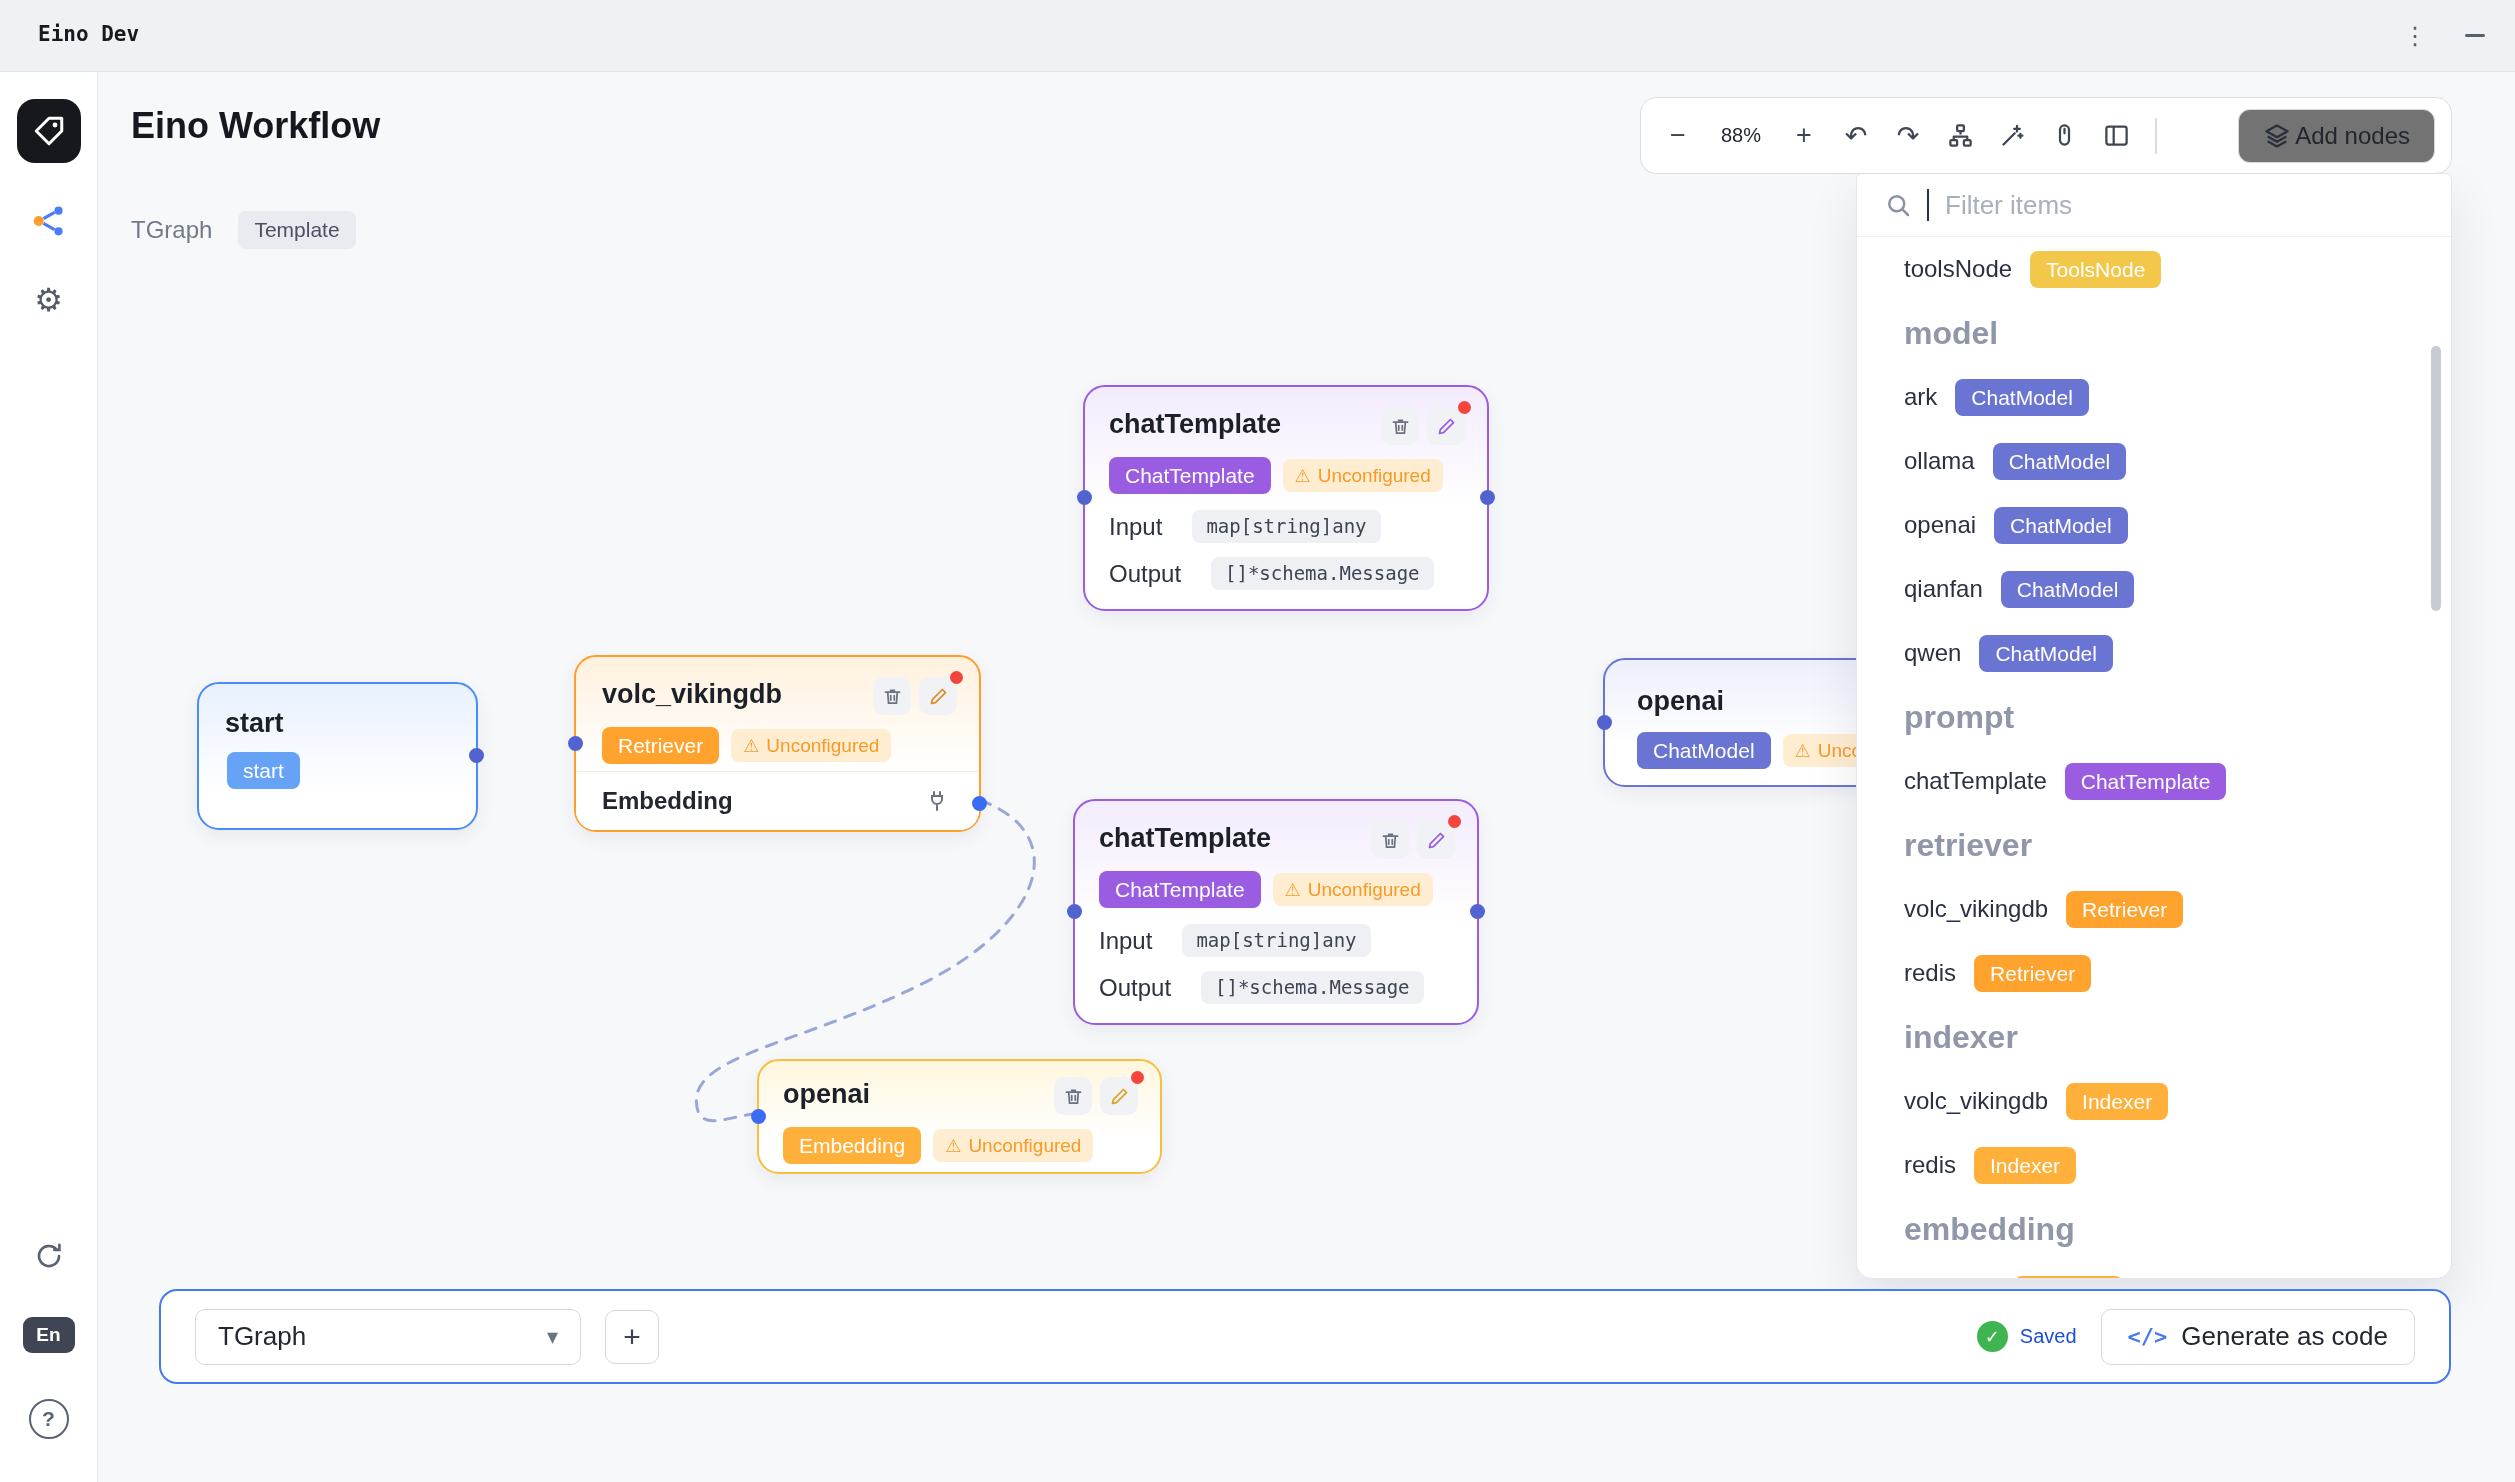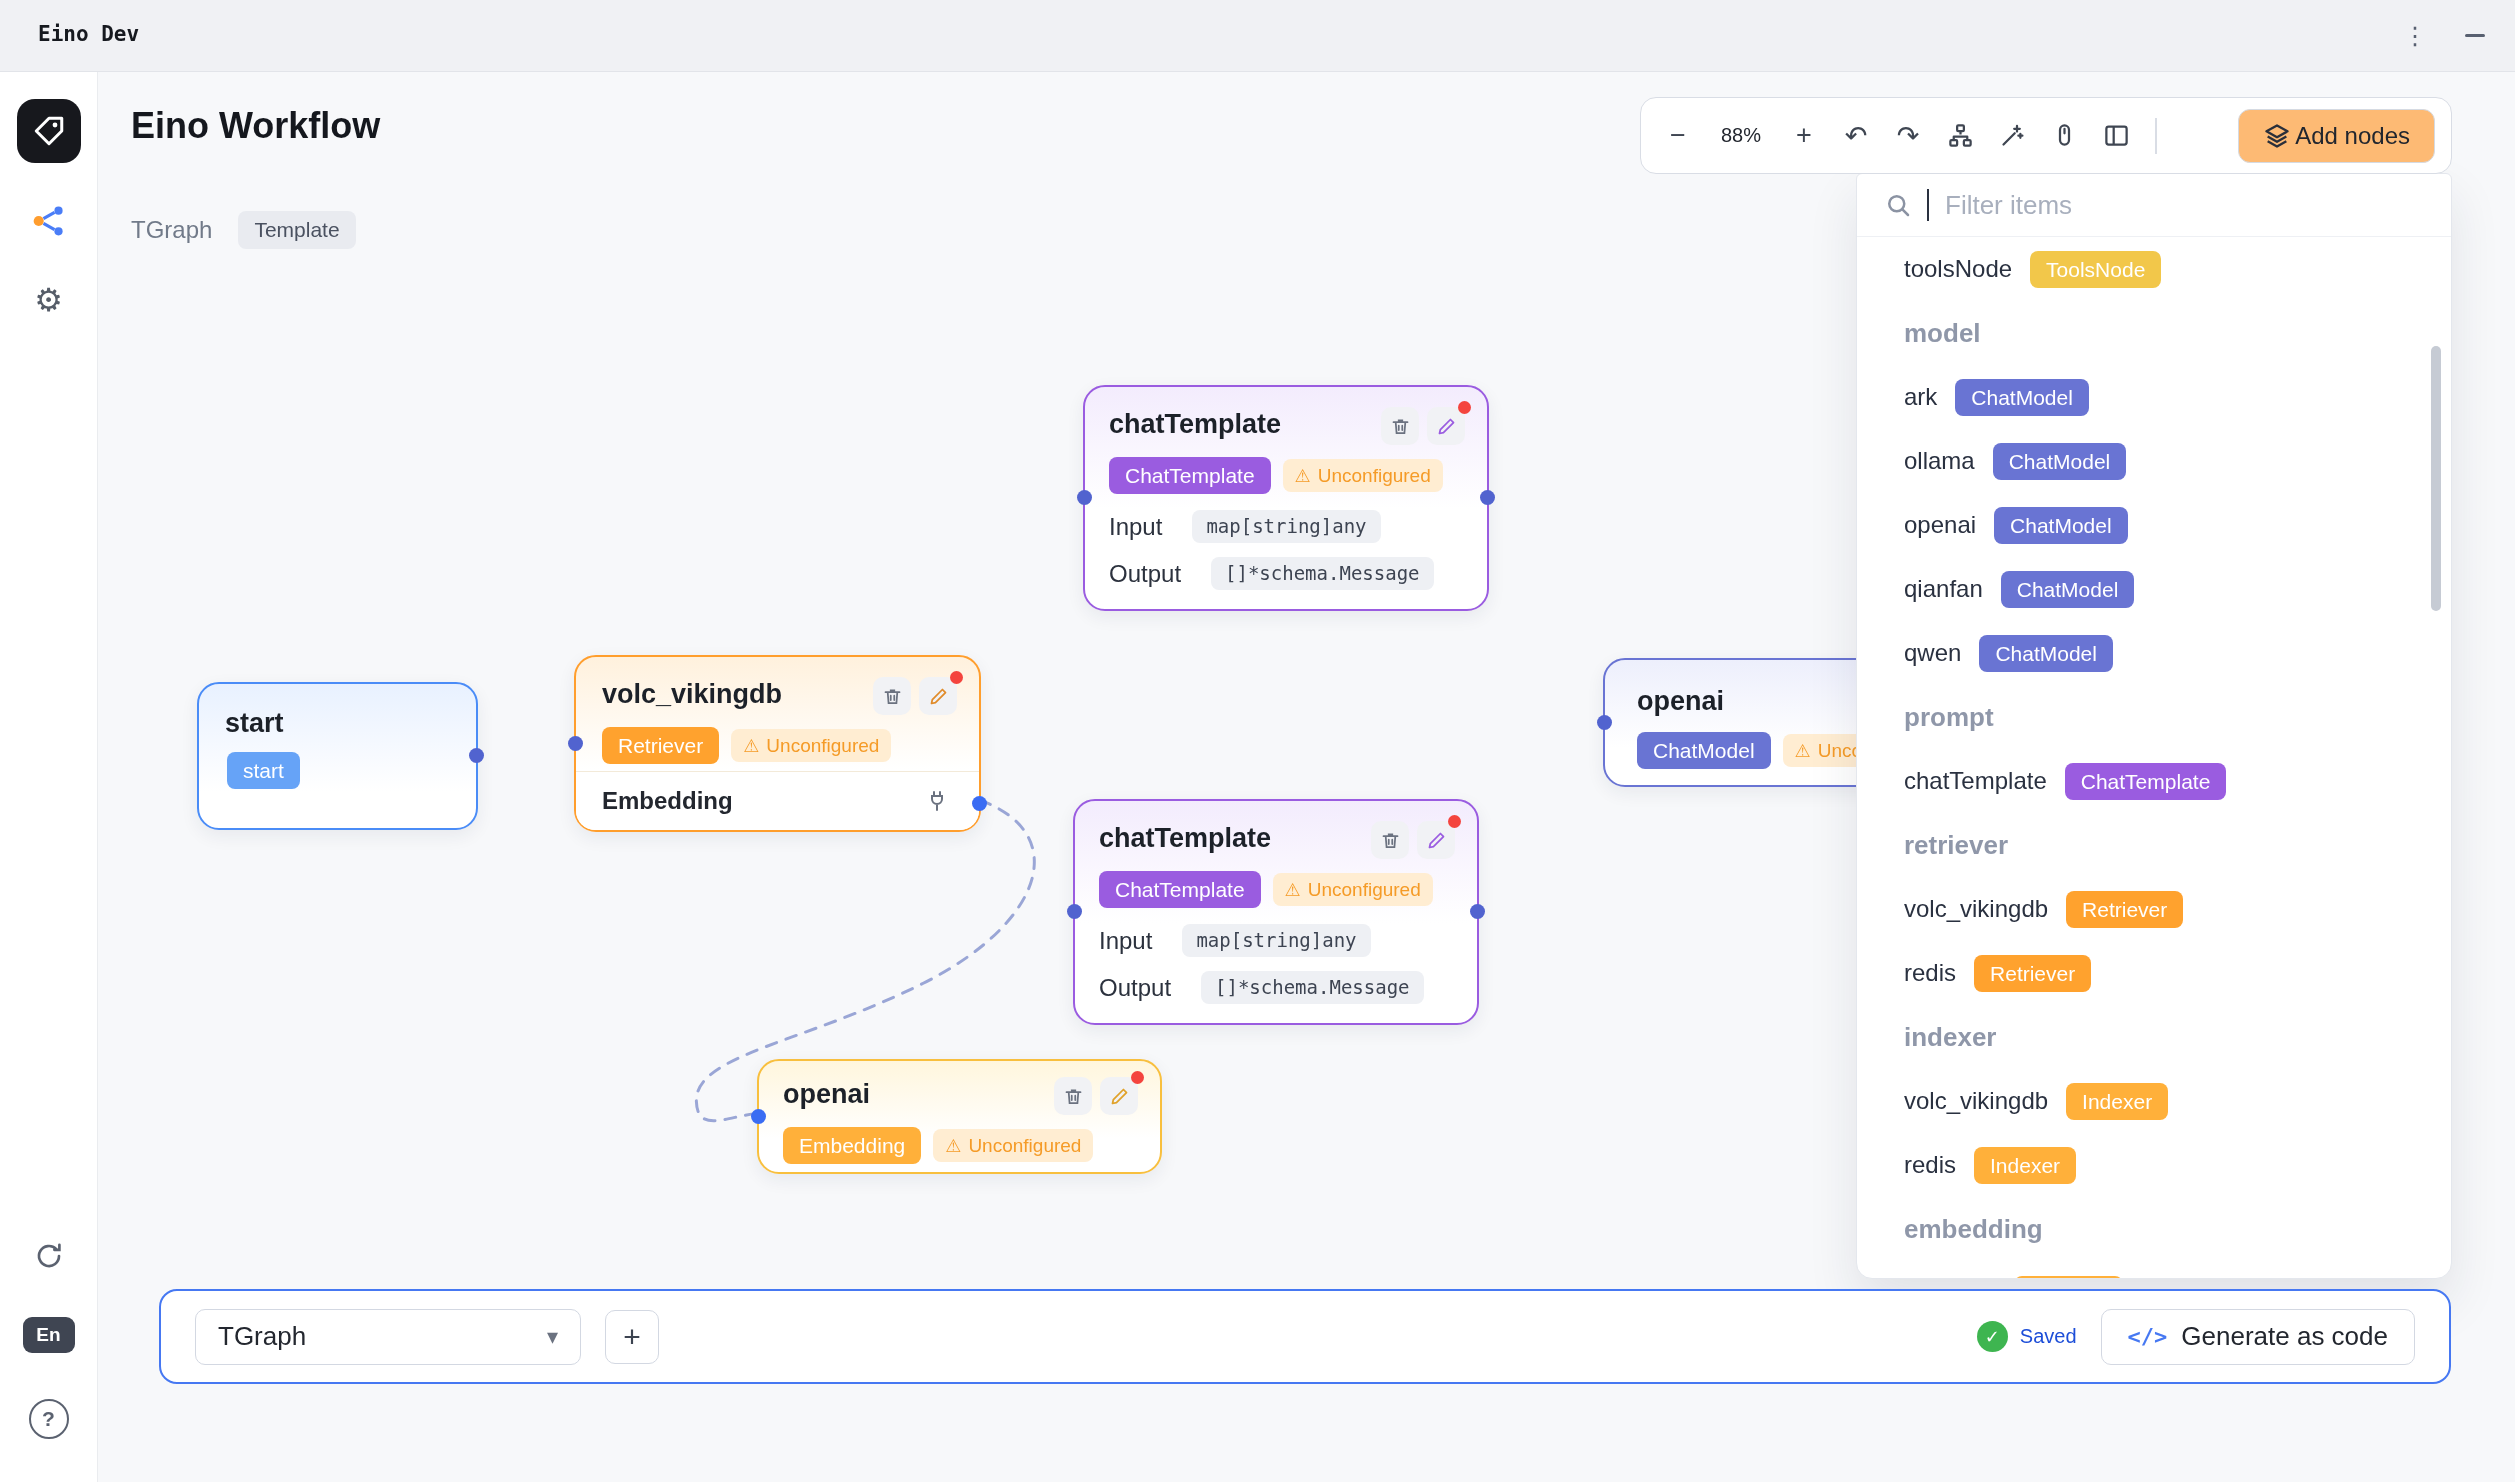--- a/index.html
+++ b/index.html
@@ -26,34 +26,34 @@
   .sub-row{position:absolute;left:131px;top:211px;display:flex;align-items:center;gap:26px;z-index:5;}
   .graph-label{font-size:24px;color:#717a89;}
   .template-badge{background:#e9ebf0;color:#4a5160;font-size:21px;padding:7px 16px;border-radius:8px;}
 
   
   .toolbar{position:absolute;left:1640px;top:97px;width:812px;height:77px;background:#fff;border:1.5px solid #d9dde5;border-radius:16px;display:flex;align-items:center;padding:0 16px;gap:10px;z-index:45;box-sizing:border-box;}
   .tb-btn{width:42px;height:44px;display:flex;align-items:center;justify-content:center;color:#3f4652;font-size:27px;border-radius:8px;cursor:default;}
   .tb-btn svg{width:27px;height:27px;}
   .zoom-label{font-size:20px;color:#23272f;min-width:64px;text-align:center;}
   .tb-divider{width:1.5px;height:36px;background:#d9dde5;margin:0 8px;}
-  .add-nodes-btn{margin-left:auto;height:52px;border:1.5px solid #d5dae2;border-radius:12px;background:#fdba74;display:flex;align-items:center;gap:4px;padding:0 24px;cursor:default;}
+  .add-nodes-btn{margin-left:auto;height:52px;border:1.5px solid #d5dae2;border-radius:12px;background:#737373;display:flex;align-items:center;gap:4px;padding:0 24px;cursor:default;}
   .add-nodes-btn svg{width:28px;height:28px;color:#2a2f3a;}
   .add-nodes-label{font-size:24px;color:#22262e;font-weight:500;}
 
   
   .panel{position:absolute;left:1856px;top:173px;width:596px;height:1106px;background:#fff;border:1px solid #e4e7ed;border-radius:6px 6px 16px 16px;box-shadow:0 24px 50px rgba(25,35,60,0.10);z-index:44;overflow:hidden;box-sizing:border-box;}
   .search-row{height:62px;display:flex;align-items:center;padding:0 26px;gap:14px;border-bottom:1px solid #eef0f4;}
   .search-row svg{width:30px;height:30px;color:#8b93a3;flex:none;}
   .caret{width:2px;height:32px;background:#2a3140;}
   .search-input{border:none;outline:none;flex:1;font-size:26px;color:#2a3140;font-family:"Liberation Sans",sans-serif;background:transparent;}
   .search-input::placeholder{color:#a8afbd;}
   .p-row{height:64px;display:flex;align-items:center;padding-left:47px;gap:18px;}
   .p-name{font-size:24px;color:#2a3140;}
-  .p-header{height:64px;display:flex;align-items:center;padding-left:47px;font-size:26px;font-weight:bold;color:#8f97a9;}
+  .p-header{height:64px;display:flex;align-items:center;padding-left:47px;font-size:32px;font-weight:bold;color:#8f97a9;}
   .p-badge{color:#fff;font-size:21px;line-height:1;padding:8px 16px;border-radius:8px;font-weight:500;white-space:nowrap;}
   .bdg-yellow{background:#f2c74a;} .bdg-indigo{background:#6974d3;} .bdg-purple{background:#9a5ce0;}
   .bdg-orange{background:#ffa22e;} .bdg-amber{background:#ffb03a;} .bdg-blue{background:#66a3f7;}
   .p-row.partial .p-badge{min-width:109px;height:34px;margin-left:92px;box-sizing:border-box;}
   .panel-scrollbar{position:absolute;right:10px;top:172px;width:10px;height:265px;background:#c6cbd4;border-radius:6px;}
 
   
   .edges-svg{position:absolute;left:0;top:0;width:2515px;height:1483px;z-index:1;pointer-events:none;}
   .node{position:absolute;border:2.5px solid;border-radius:22px;box-shadow:0 6px 18px rgba(30,40,70,0.07);z-index:2;box-sizing:border-box;}
   .node-head{display:flex;align-items:flex-start;justify-content:space-between;padding:20px 22px 0 26px;}

